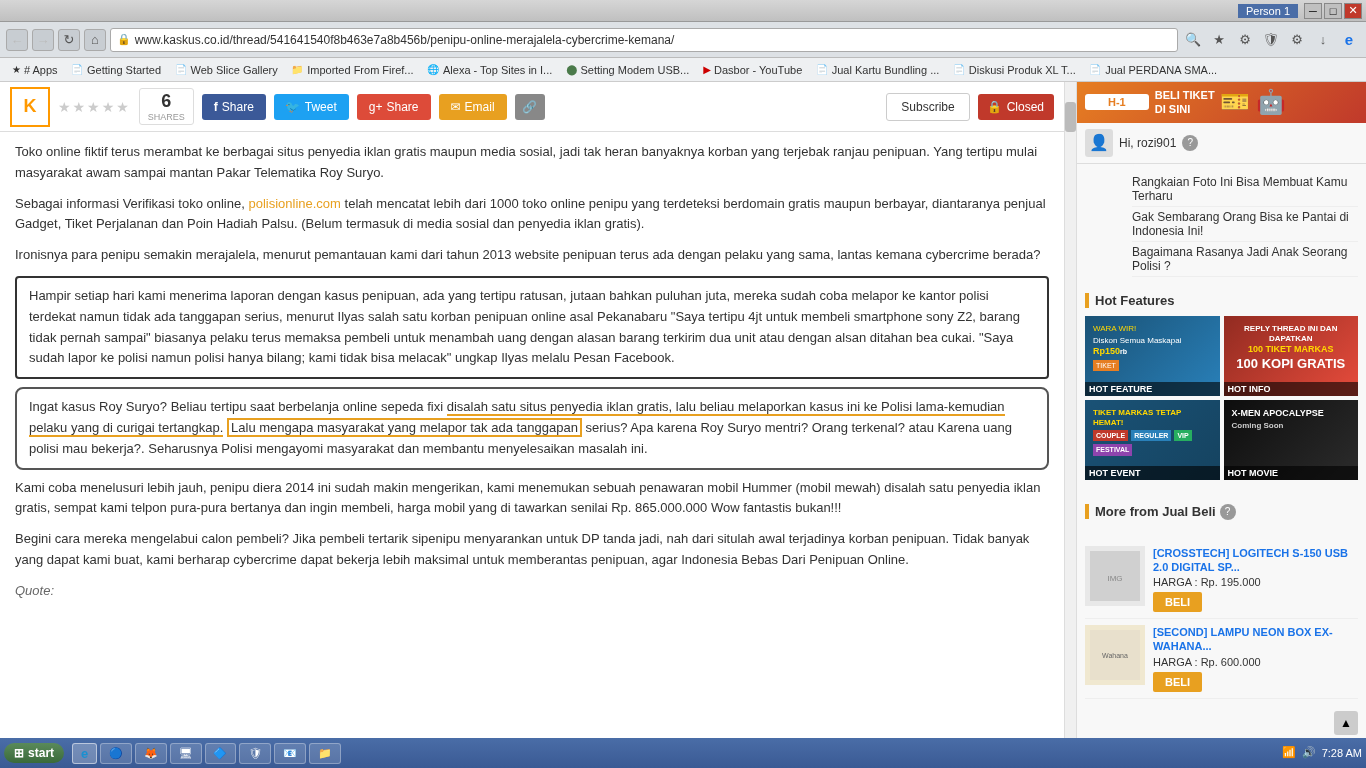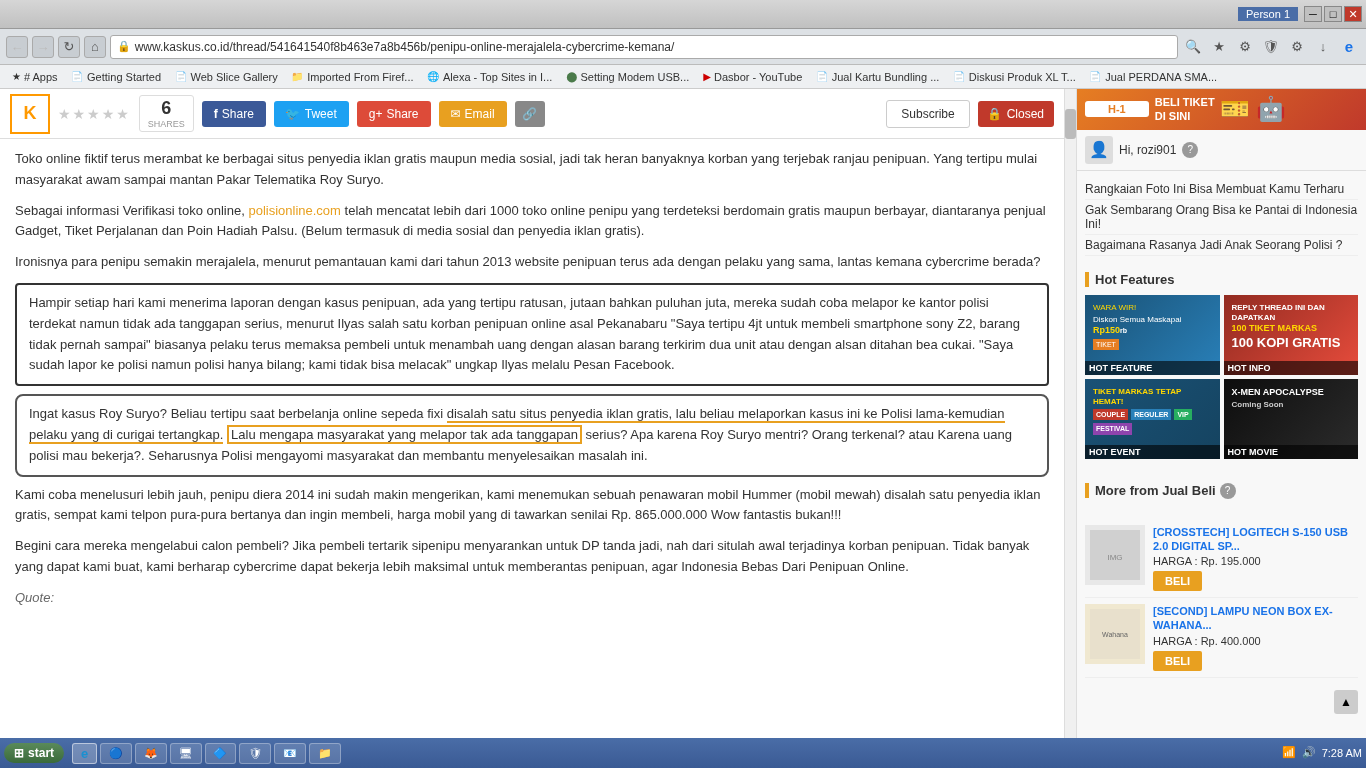--- a/index.html
+++ b/index.html
@@ -1,20 +1,20 @@
 <!DOCTYPE html>
 <html><head>
   <meta charset="utf-8">
   <style>
     * { margin: 0; padding: 0; box-sizing: border-box; }
     body { font-family: Arial, sans-serif; font-size: 12px; background: #f0f0f0; overflow: hidden; width: 1366px; height: 768px; }
 
     
     .win-titlebar {
-      height: 29px;
+      height: 22px;
       background: linear-gradient(to bottom, #d6d6d6, #c0c0c0);
       display: flex;
       align-items: center;
       justify-content: flex-end;
       padding-right: 4px;
       border-bottom: 1px solid #999;
     }
     .win-title-text { font-size: 11px; color: #333; margin-right: auto; margin-left: 8px; }
     .win-person { font-size: 11px; background: #4a6da7; color: white; padding: 1px 8px; margin-right: 4px; }
     .win-btn { width: 18px; height: 16px; display: inline-flex; align-items: center; justify-content: center; font-size: 11px; background: #c0c0c0; border: 1px solid #888; cursor: pointer; margin-left: 2px; }
@@ -185,21 +185,21 @@
     
     .sidebar-section { padding: 8px; }
     .sidebar-section-title {
       font-size: 13px;
       font-weight: bold;
       color: #333;
       border-left: 4px solid #e8a020;
       padding-left: 6px;
       margin-bottom: 8px;
     }
-    .sidebar-links { font-size: 12px; }
+    .sidebar-links { font-size: 12px; margin-left: 47px; }
     .sidebar-links a { color: #333; text-decoration: none; display: block; padding: 3px 0; border-bottom: 1px solid #eee; }
 
     .hot-grid {
       display: grid;
       grid-template-columns: 1fr 1fr;
       gap: 4px;
       margin-bottom: 8px;
     }
     .hot-cell {
       background: #333;
@@ -512,21 +512,21 @@
         <div class="hot-cell hot-cell-1">
           <div style="font-size:9px; padding:4px; color:white; text-align:left; font-weight:normal; line-height:1.3;">
             <div style="color:#ffd700; font-size:8px; margin-bottom:2px;">WARA WIR!</div>
             <div style="font-size:8px;">Diskon Semua Maskapai</div>
             <div style="color:#ffd700; font-weight:bold;">Rp150<span style="color:white; font-size:7px;">rb</span></div>
             <div style="font-size:7px; background: #e67e22; padding: 1px 3px; display:inline-block; margin-top:2px;">TIKET</div>
           </div>
           <div class="hot-cell-label">HOT FEATURE</div>
         </div>
         <div class="hot-cell hot-cell-2">
-          <div style="font-size:9px; padding:4px; color:white; line-height:1.3; text-align:left;">
+          <div style="font-size:9px; padding:4px; color:white; line-height:1.3; text-align:center;">
             <div style="font-size:8px; font-weight:bold;">REPLY THREAD INI DAN DAPATKAN</div>
             <div style="font-size:9px; font-weight:bold; color:#ffd700;">100 TIKET MARKAS</div>
             <div style="font-size:13px; font-weight:bold; color:white;">100 KOPI GRATIS</div>
           </div>
           <div class="hot-cell-label">HOT INFO</div>
         </div>
         <div class="hot-cell hot-cell-3">
           <div style="font-size:8px; padding:4px; color:white; line-height:1.3; text-align:left;">
             <div style="font-size:8px; font-weight:bold; color:#ffd700; margin-bottom:2px;">TIKET MARKAS TETAP HEMAT!</div>
             <div style="display:flex; gap:3px; flex-wrap:wrap; font-size:7px;">
@@ -570,21 +570,21 @@
 
       <div class="product-item">
         <div class="product-img" style="background:#f0e8d0;">
           <svg width="50" height="50" viewBox="0 0 50 50">
             <rect width="50" height="50" fill="#e8e0cc"></rect>
             <text x="25" y="28" text-anchor="middle" font-size="7" fill="#666">Wahana</text>
           </svg>
         </div>
         <div class="product-info">
           <div class="product-name">[SECOND] LAMPU NEON BOX EX-WAHANA...</div>
-          <div class="product-price">HARGA : Rp. 400.000</div>
+          <div class="product-price">HARGA : Rp. 600.000</div>
           <button class="beli-btn">BELI</button>
         </div>
       </div>
     </div>
 
     <div style="display:flex; justify-content:flex-end; padding:4px 8px;">
       <div style="width:24px;height:24px;background:#ccc;display:flex;align-items:center;justify-content:center;cursor:pointer;border-radius:3px;">▲</div>
     </div>
 
   </div>

